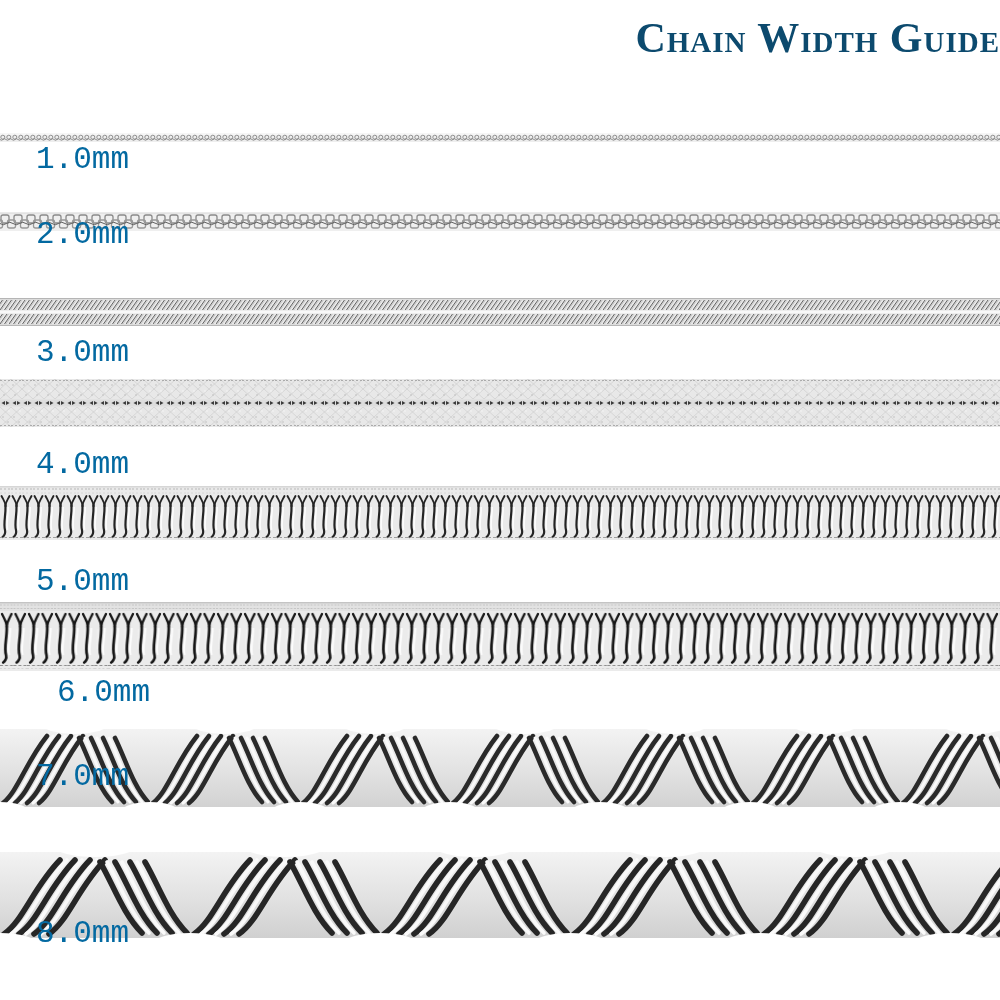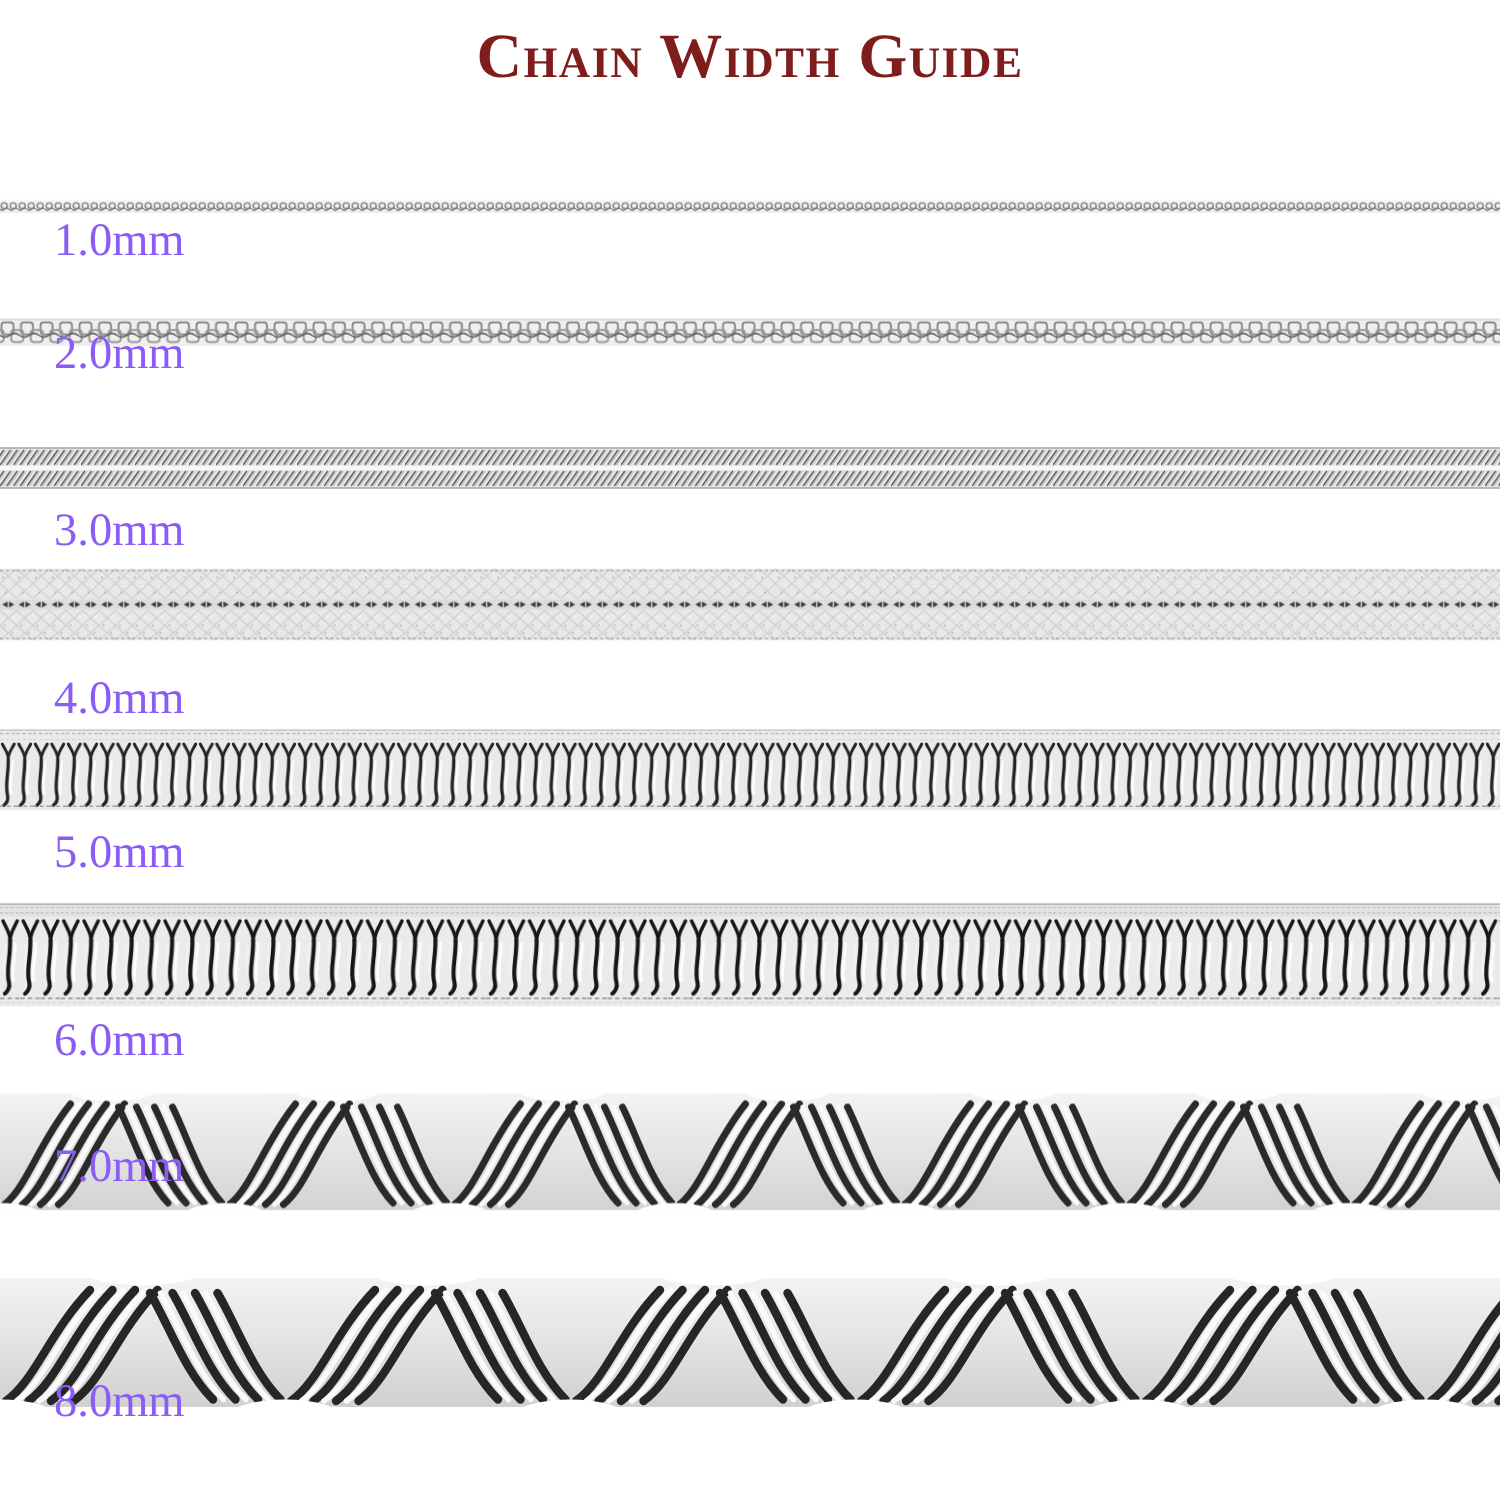--- a/index.html
+++ b/index.html
@@ -1,29 +1,29 @@
 <!DOCTYPE html>
 <html><head>
 <meta charset="utf-8">
 <style>
   html,body{margin:0;padding:0;background:#ffffff;}
   #page{position:relative;width:1000px;height:1000px;background:#ffffff;overflow:hidden;
         font-family:"Liberation Serif", serif;}
-  #page-title{position:absolute;top:14px;left:0;width:1000px;margin:0;text-align:center;
+  #page-title{position:absolute;top:14px;left:0;width:1000px;margin:0;text-align:right;
         font-size:42px;font-weight:600;font-variant:small-caps;letter-spacing:1px;
-        color:#7f1d1d;font-family:"Liberation Serif", serif;}
+        color:#0c4a6e;font-family:"Liberation Serif", serif;}
   .chain-strip{position:absolute;left:0;display:block;}
-  .mm-label{position:absolute;left:36px;font-size:31px;line-height:33px;color:#8b5cf6;
-        font-family:Liberation Serif, serif;text-align:center;}
+  .mm-label{position:absolute;left:36px;font-size:31px;line-height:33px;color:#0369a1;
+        font-family:Liberation Mono, monospace;text-align:center;}
   #s1{top:133px;} #l1{top:143px;}
   #s2{top:212px;} #l2{top:218px;}
   #s3{top:298px;} #l3{top:336px;}
   #s4{top:379px;} #l4{top:448px;}
-  #s5{top:486px;} #l5{top:551px;}
-  #s6{top:602px;} #l6{top:676px;}
+  #s5{top:486px;} #l5{top:565px;}
+  #s6{top:602px;} #l6{top:676px;margin-left:21px;}
   #s7{top:729px;} #l7{top:760px;}
   #s8{top:852px;} #l8{top:917px;}
 </style>
 </head>
 <body>
 
 <div id="page">
 
   <h1 id="page-title">Chain Width Guide</h1>
 

